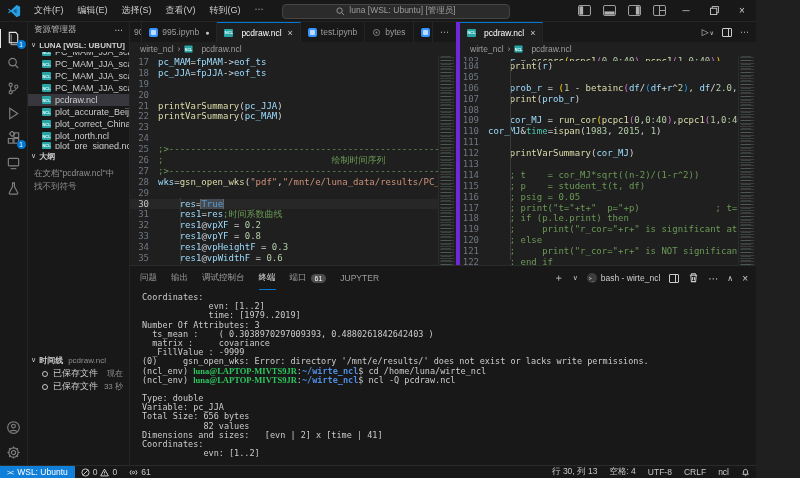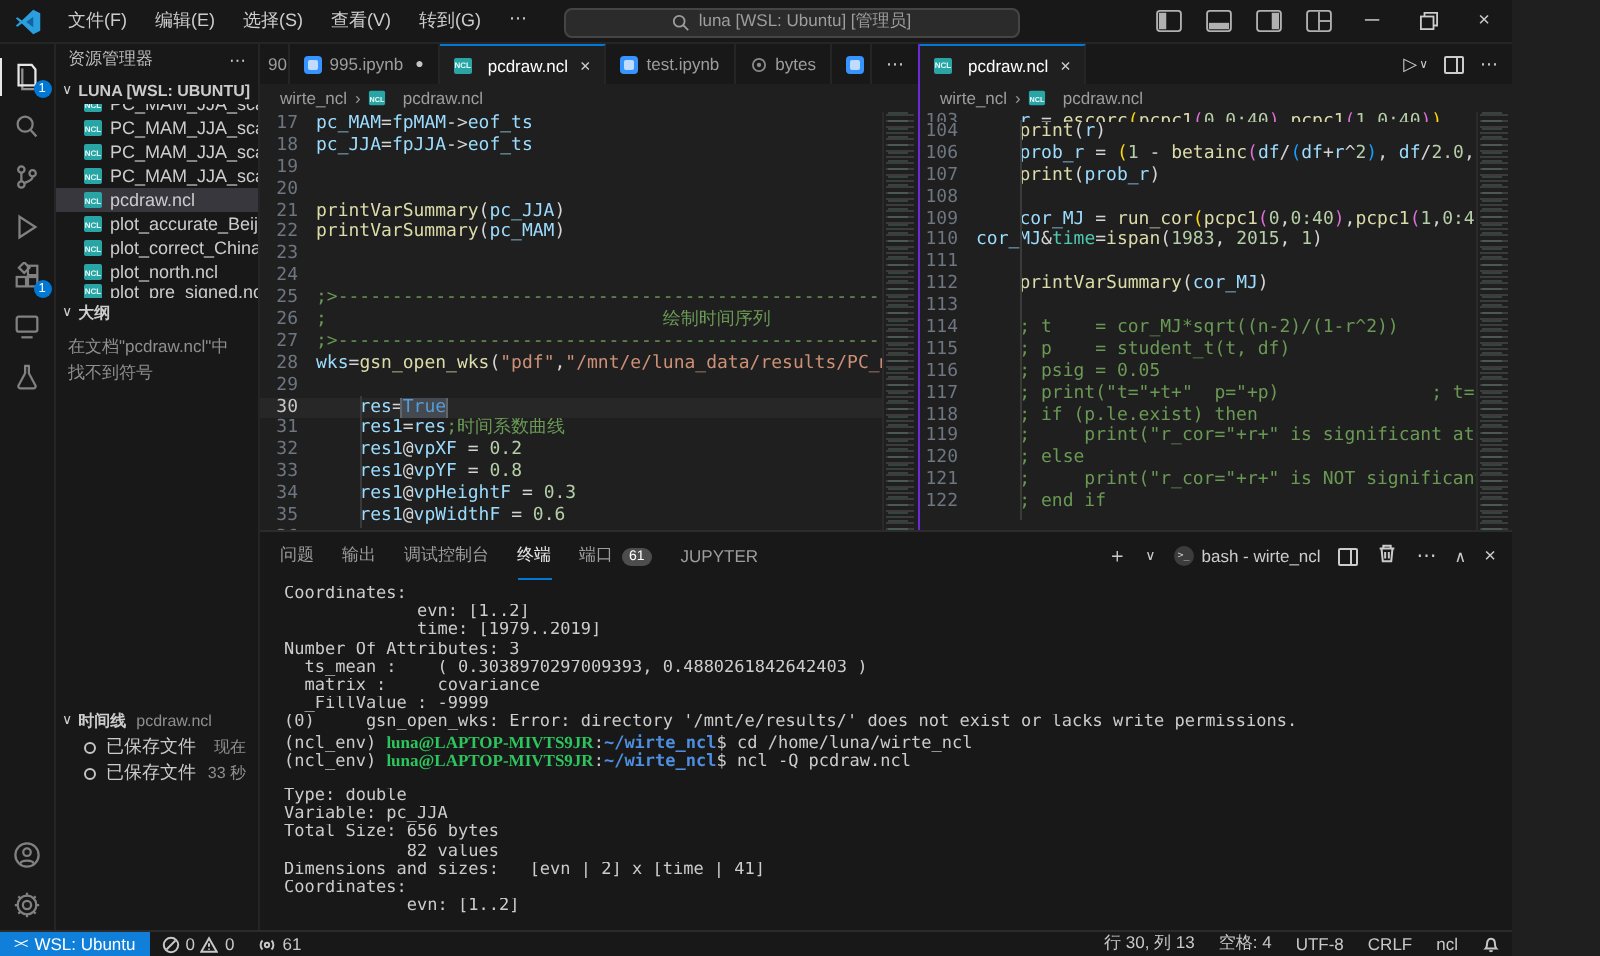--- a/index.html
+++ b/index.html
@@ -55,21 +55,21 @@
   .tl-file { font-weight:normal; color:#8f8f8f; margin-left:5px; font-size:8px; }
   .tl-item { height:13px; display:flex; align-items:center; padding:0 6px 0 14px; }
   .tl-circ { width:6px; height:6px; border:1px solid #c5c5c5; border-radius:50%; margin-right:5px; flex:0 0 6px;}
   .tl-time { margin-left:auto; color:#8f8f8f; font-size:8px; }
   .sb-bottom-pad { height:72px; }
 
   
   .main-col { flex:1; display:flex; flex-direction:column; min-width:0; }
   .editors-row { height:243px; display:flex; flex:0 0 243px; min-width:0; }
   .group { display:flex; flex-direction:column; min-width:0; background:#1f1f1f; }
-  .group.left { width:330px; border-right:1px solid #6d28d9; }
+  .group.left { width:330px; border-right:4px solid #6d28d9; }
   .group.right { flex:1; }
 
   .tabsbar { height:20px; background:#181818; display:flex; align-items:stretch; overflow:hidden; flex:0 0 20px;}
   .tab { display:flex; align-items:center; gap:4px; padding:0 7px; font-size:8.5px; color:#9d9d9d;
     background:#181818; border-right:1px solid #252525; white-space:nowrap; position:relative; }
   .tab.active { background:#1f1f1f; color:#ffffff; border-top:1px solid #0078d4; }
   .tab .close { font-size:9px; color:#cccccc; margin-left:2px; }
   .tab .dirty { font-size:7px; color:#c5c5c5; margin-left:2px; }
   .tab.partial-first { max-width:22px; overflow:hidden; padding:0 4px; }
   .tab.partial-last { max-width:20px; overflow:hidden; }
@@ -426,33 +426,34 @@
           <div class="breadcrumb">
             <span>wirte_ncl</span>
             <span>›</span>
             <span class="ic-ncl">NCL</span>
             <span>pcdraw.ncl</span>
           </div>
           <div class="codewrap">
             <div class="code" id="code-right">
                 <div class="cline clip-top"><span class="ln">103</span><span class="ctext"><span class="d">    </span><span class="v">r</span><span class="d"> = </span><span class="f">escorc</span><span class="p1">(</span><span class="f">pcpc1</span><span class="p2">(</span><span class="n">0</span><span class="d">,</span><span class="n">0:40</span><span class="p2">)</span><span class="d">,</span><span class="f">pcpc1</span><span class="p2">(</span><span class="n">1</span><span class="d">,</span><span class="n">0:40</span><span class="p2">)</span><span class="p1">)</span></span></div>
                 <div class="cline"><span class="ln">104</span><span class="ctext"><span class="d">    </span><span class="f">print</span><span class="d">(</span><span class="v">r</span><span class="d">)</span></span></div>
+                <div class="cline"><span class="ln">105</span><span class="ctext"></span></div>
                 <div class="cline"><span class="ln">106</span><span class="ctext"><span class="d">    </span><span class="v">prob_r</span><span class="d"> = </span><span class="p1">(</span><span class="n">1</span><span class="d"> - </span><span class="f">betainc</span><span class="p2">(</span><span class="v">df</span><span class="d">/</span><span class="p3">(</span><span class="v">df</span><span class="d">+</span><span class="v">r</span><span class="d">^</span><span class="n">2</span><span class="p3">)</span><span class="d">, </span><span class="v">df</span><span class="d">/</span><span class="n">2.0</span><span class="d">, </span><span class="n">0.5</span><span class="p2">)</span><span class="d"> </span><span class="p1">)</span></span></div>
                 <div class="cline"><span class="ln">107</span><span class="ctext"><span class="d">    </span><span class="f">print</span><span class="d">(</span><span class="v">prob_r</span><span class="d">)</span></span></div>
                 <div class="cline"><span class="ln">108</span><span class="ctext"></span></div>
                 <div class="cline"><span class="ln">109</span><span class="ctext"><span class="d">    </span><span class="v">cor_MJ</span><span class="d"> = </span><span class="f">run_cor</span><span class="p1">(</span><span class="f">pcpc1</span><span class="p2">(</span><span class="n">0</span><span class="d">,</span><span class="n">0:40</span><span class="p2">)</span><span class="d">,</span><span class="f">pcpc1</span><span class="p2">(</span><span class="n">1</span><span class="d">,</span><span class="n">0:40</span><span class="p2">)</span><span class="d">,</span><span class="v">time</span><span class="d">,</span><span class="n">9</span></span></div>
                 <div class="cline"><span class="ln">110</span><span class="ctext"><span class="v">cor_MJ</span><span class="d">&amp;</span><span class="t">time</span><span class="d">=</span><span class="f">ispan</span><span class="d">(</span><span class="n">1983</span><span class="d">, </span><span class="n">2015</span><span class="d">, </span><span class="n">1</span><span class="d">)</span></span></div>
                 <div class="cline"><span class="ln">111</span><span class="ctext"></span></div>
                 <div class="cline"><span class="ln">112</span><span class="ctext"><span class="d">    </span><span class="f">printVarSummary</span><span class="d">(</span><span class="v">cor_MJ</span><span class="d">)</span></span></div>
                 <div class="cline"><span class="ln">113</span><span class="ctext"></span></div>
                 <div class="cline"><span class="ln">114</span><span class="ctext"><span class="c">    ; t    = cor_MJ*sqrt((n-2)/(1-r^2))</span></span></div>
                 <div class="cline"><span class="ln">115</span><span class="ctext"><span class="c">    ; p    = student_t(t, df)</span></span></div>
                 <div class="cline"><span class="ln">116</span><span class="ctext"><span class="c">    ; psig = 0.05                             ; test significance le</span></span></div>
                 <div class="cline"><span class="ln">117</span><span class="ctext"><span class="c">    ; print("t="+t+"  p="+p)              ; t=2.02755  p=0.07322</span></span></div>
-                <div class="cline"><span class="ln">118</span><span class="ctext"><span class="c">    ; if (p.le.exist) then</span></span></div>
+                <div class="cline"><span class="ln">118</span><span class="ctext"><span class="c">    ; if (p.le.print) then</span></span></div>
                 <div class="cline"><span class="ln">119</span><span class="ctext"><span class="c">    ;     print("r_cor="+r+" is significant at the 95% level")</span></span></div>
                 <div class="cline"><span class="ln">120</span><span class="ctext"><span class="c">    ; else</span></span></div>
                 <div class="cline"><span class="ln">121</span><span class="ctext"><span class="c">    ;     print("r_cor="+r+" is NOT significant at the 95% lev</span></span></div>
                 <div class="cline"><span class="ln">122</span><span class="ctext"><span class="c">    ; end if</span></span></div>
               </div>
             <div class="guide" style="left:50px; top:4px; height:200px;"></div>
             <div class="minimap"></div>
           </div>
         </div>
       </div>

